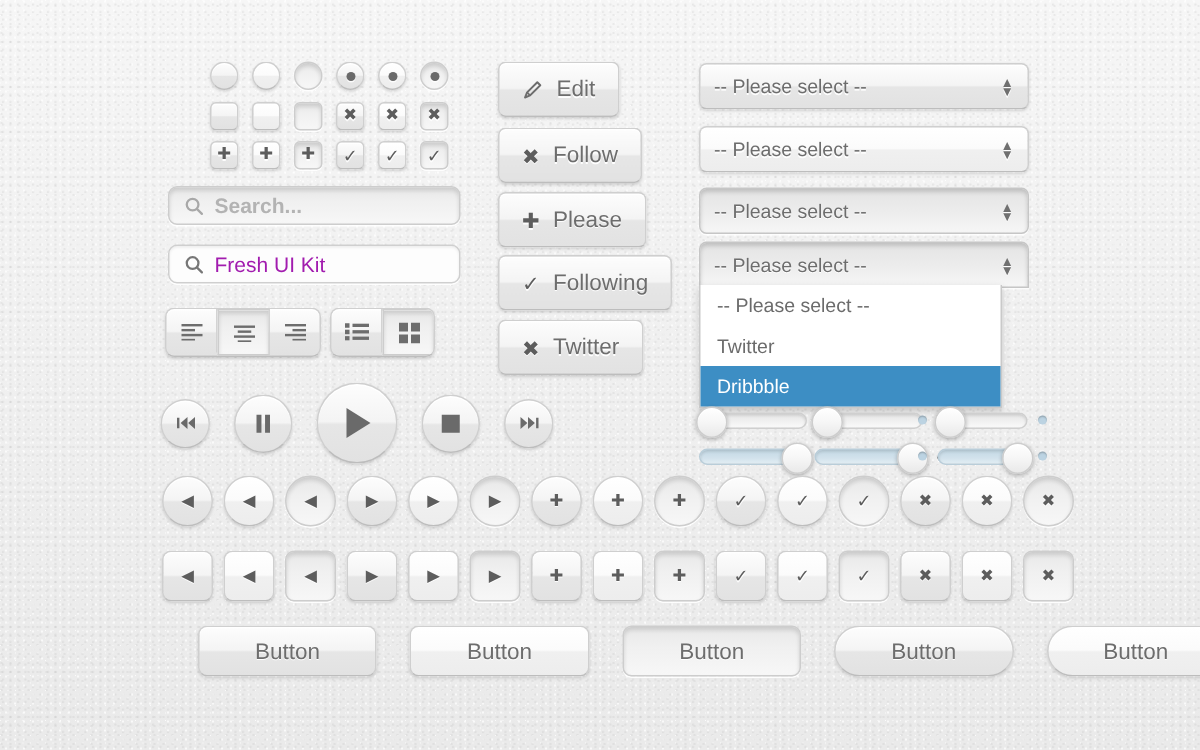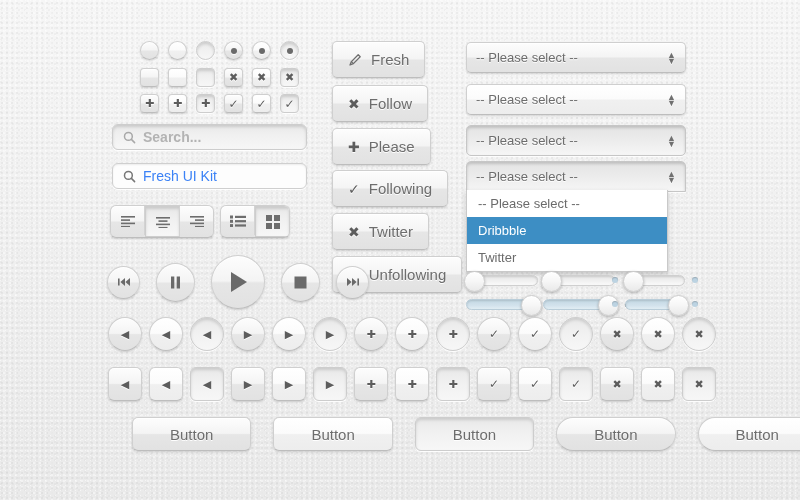--- a/index.html
+++ b/index.html
@@ -54,21 +54,21 @@
   .glyph.thin{font-weight:normal;font-size:12px;}
 
   
   .field{
     height:26px;border-radius:6px;display:flex;align-items:center;padding:0 10px;
     font-size:14px;
   }
   .field .mag{margin-right:7px;display:block;}
   .field .txt{font-size:14px;}
   .ph{color:#b3b3b3;font-weight:bold;}
-  .val{color:#3b82f6;}
+  .val{color:#a21caf;}
 
   
   .seg{display:flex;border-radius:6px;overflow:hidden;}
   .seg .cell{
     width:33px;height:29px;display:flex;align-items:center;justify-content:center;
     border-right:1px solid #d3d3d3;
   }
   .seg .cell:last-child{border-right:none;}
 
   
@@ -273,21 +273,21 @@
     </div>
   </div>
 
   <div class="abs act skeu" style="left:332px;top:41px;">
     <span class="ico">
       <svg width="14" height="14" viewBox="0 0 14 14">
           <path d="M2 12 L3.4 8.6 L10.2 1.8 L12.2 3.8 L5.4 10.6 Z" fill="none" stroke="#6d6d6d" stroke-width="1.3" stroke-linejoin="round"></path>
           <line x1="3.4" y1="8.6" x2="5.4" y2="10.6" stroke="#6d6d6d" stroke-width="1.1"></line>
         </svg>
     </span>
-    <span>Fresh</span>
+    <span>Edit</span>
   </div>
 
   <div class="abs act skeu" style="left:332px;top:85px;">
     <span class="ico glyph">✖</span>
     <span>Follow</span>
   </div>
 
   <div class="abs act skeu" style="left:332px;top:128px;">
     <span class="ico glyph">✚</span>
     <span>Please</span>
@@ -296,24 +296,20 @@
   <div class="abs act skeu" style="left:332px;top:170px;">
     <span class="ico glyph thin">✓</span>
     <span>Following</span>
   </div>
 
   <div class="abs act skeu" style="left:332px;top:213px;">
     <span class="ico glyph">✖</span>
     <span>Twitter</span>
   </div>
 
-  <div class="abs act skeu" style="left:332px;top:256px;">
-    <span class="ico glyph thin">✓</span>
-    <span>Unfollowing</span>
-  </div>
 
   <div class="abs sel skeu" style="left:466px;top:42px;">
     <span>-- Please select --</span>
     <span class="stepper">
         <span>▲</span>
         <span>▼</span>
       </span>
   </div>
 
   <div class="abs sel skeu hover" style="left:466px;top:84px;">
@@ -337,25 +333,25 @@
     <span class="stepper">
         <span>▲</span>
         <span>▼</span>
       </span>
   </div>
 
   <div class="abs dropdown" style="left:466px;top:190px;">
     <div class="dd-item">
         <span>-- Please select --</span>
       </div>
+    <div class="dd-item">
+        <span>Twitter</span>
+      </div>
     <div class="dd-item sel-hl" style="background:#3d8ec4;">
         <span>Dribbble</span>
-      </div>
-    <div class="dd-item">
-        <span>Twitter</span>
       </div>
   </div>
 
   <div class="abs media" style="left:107px;top:255px;">
     <div class="circ skeu" style="width:31px;height:31px;">
       <svg width="14" height="10" viewBox="0 0 14 10">
           <g fill="#6a6a6a">
             <rect x="1" y="1.5" width="1.6" height="7"></rect>
             <polygon points="8,1 8,9 3.4,5"></polygon>
             <polygon points="13,1 13,9 8.4,5"></polygon>

